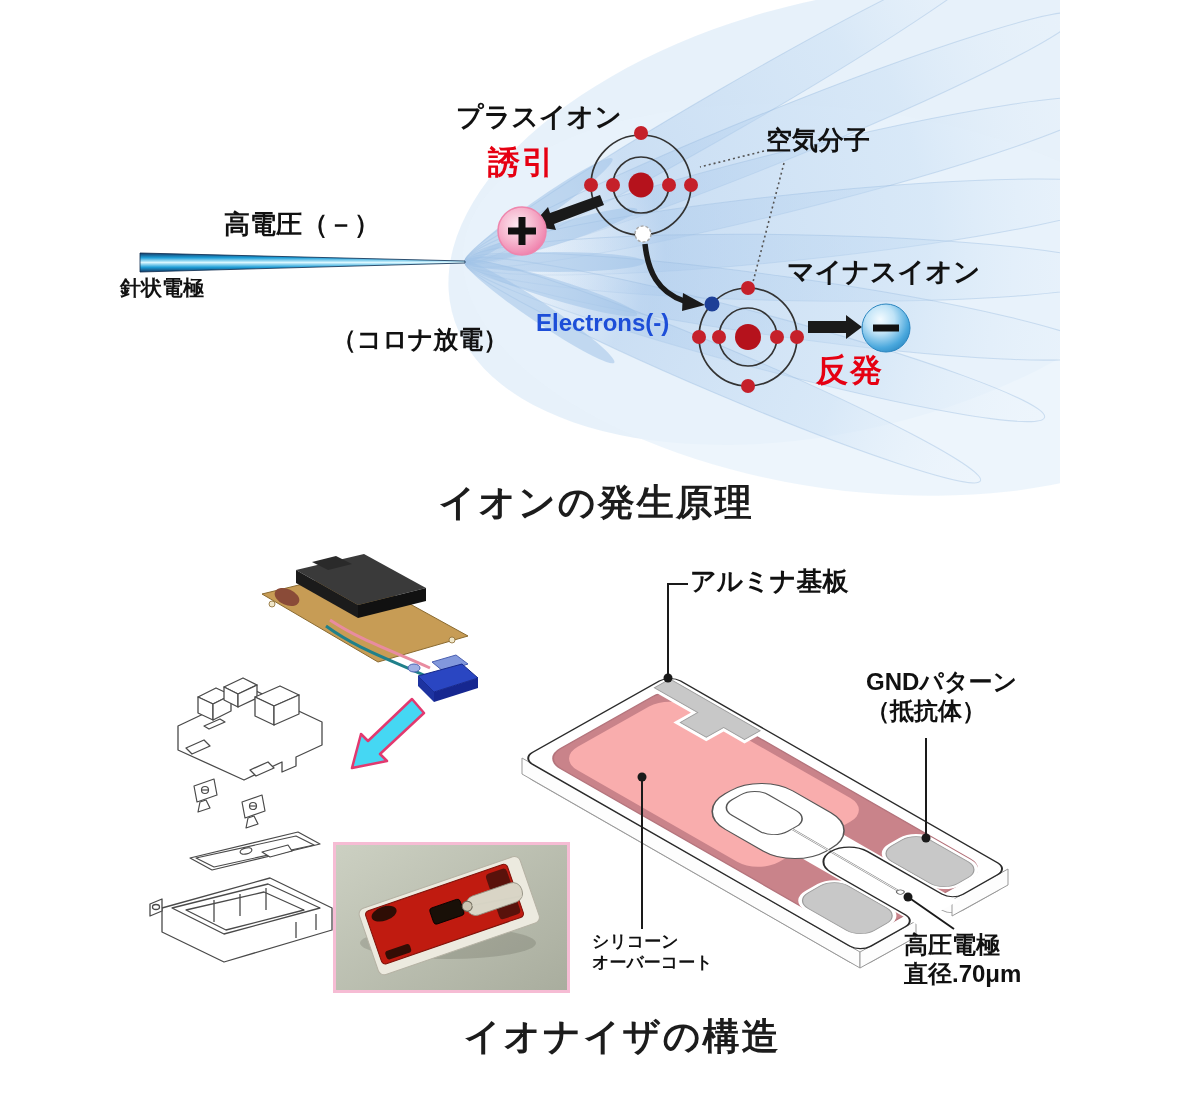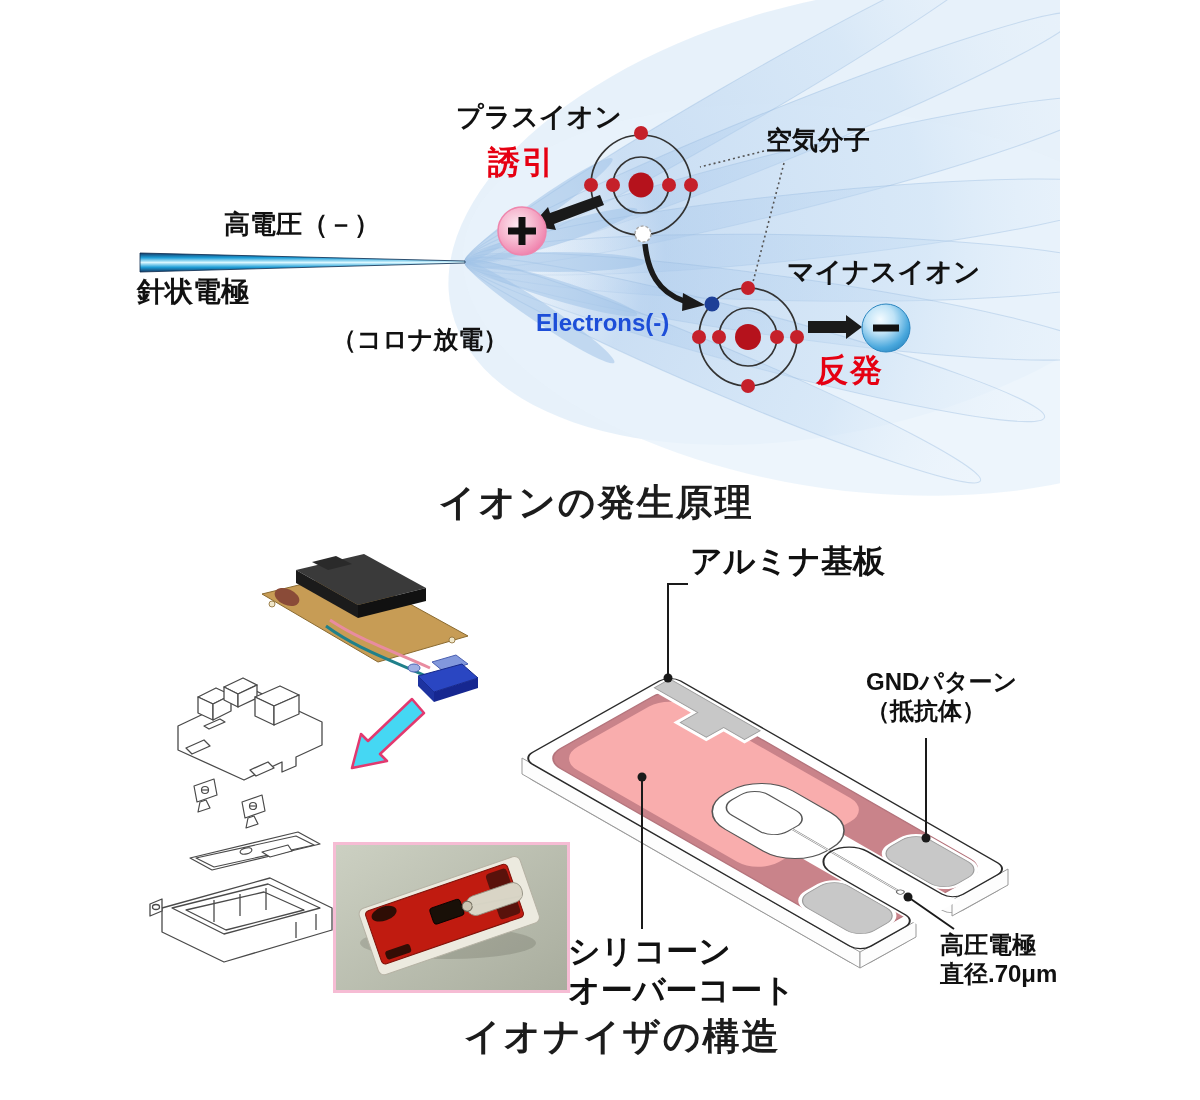--- a/index.html
+++ b/index.html
@@ -249,39 +249,39 @@
         <circle cx="133" cy="68" r="5" fill="#ccc5b2" stroke="#6e6a5c" stroke-width="1"></circle>
         <line x1="138" y1="69" x2="188" y2="76" stroke="#d6d3c4" stroke-width="1.5"></line>
       </g>
     </svg>
   </div>
 
   <div class="lbl" style="left:456px;top:101px;font-size:27px;">プラスイオン</div>
   <div class="lbl" style="left:488px;top:143px;font-size:32px;letter-spacing:2px;color:#e60012;">誘引</div>
   <div class="lbl" style="left:766px;top:125px;font-size:26px;">空気分子</div>
   <div class="lbl" style="left:224px;top:209px;font-size:26px;">高電圧（－）</div>
-  <div class="lbl" style="left:137px;top:275px;font-size:28px;">針状電極</div>
+  <div class="lbl" style="left:120px;top:275px;font-size:21px;">針状電極</div>
   <div class="lbl" style="left:322px;top:324px;width:196px;text-align:center;font-size:25px;">
     <div>（コロナ放電）</div>
   </div>
   <div class="lbl" style="left:536px;top:308px;font-size:24px;color:#1d4ed8;">Electrons(-)</div>
   <div class="lbl" style="left:787px;top:256px;font-size:27px;">マイナスイオン</div>
   <div class="lbl" style="left:816px;top:351px;font-size:32px;letter-spacing:2px;color:#e60012;">反発</div>
 
   <div class="title" style="left:420px;top:478px;width:352px;font-size:37px;letter-spacing:2px;">イオンの発生原理</div>
 
-  <div class="lbl" style="left:690px;top:542px;font-size:32px;">アルミナ基板</div>
+  <div class="lbl" style="left:690px;top:566px;font-size:26px;">アルミナ基板</div>
   <div class="lbl" style="left:866px;top:667px;width:172px;text-align:left;font-size:24px;">
     <div>GNDパターン</div>
     <div>（抵抗体）</div>
   </div>
-  <div class="lbl" style="left:568px;top:932px;font-size:32px;">
+  <div class="lbl" style="left:592px;top:932px;font-size:17px;">
     <div>シリコーン</div>
     <div>オーバーコート</div>
   </div>
-  <div class="lbl" style="left:904px;top:930px;font-size:24px;margin-left:36px;">
+  <div class="lbl" style="left:904px;top:930px;font-size:24px;">
     <div>高圧電極</div>
     <div>直径.70μm</div>
   </div>
 
   <div class="title" style="left:446px;top:1012px;width:352px;font-size:37px;letter-spacing:2px;">イオナイザの構造</div>
 
 </div>
 
 </body></html>

